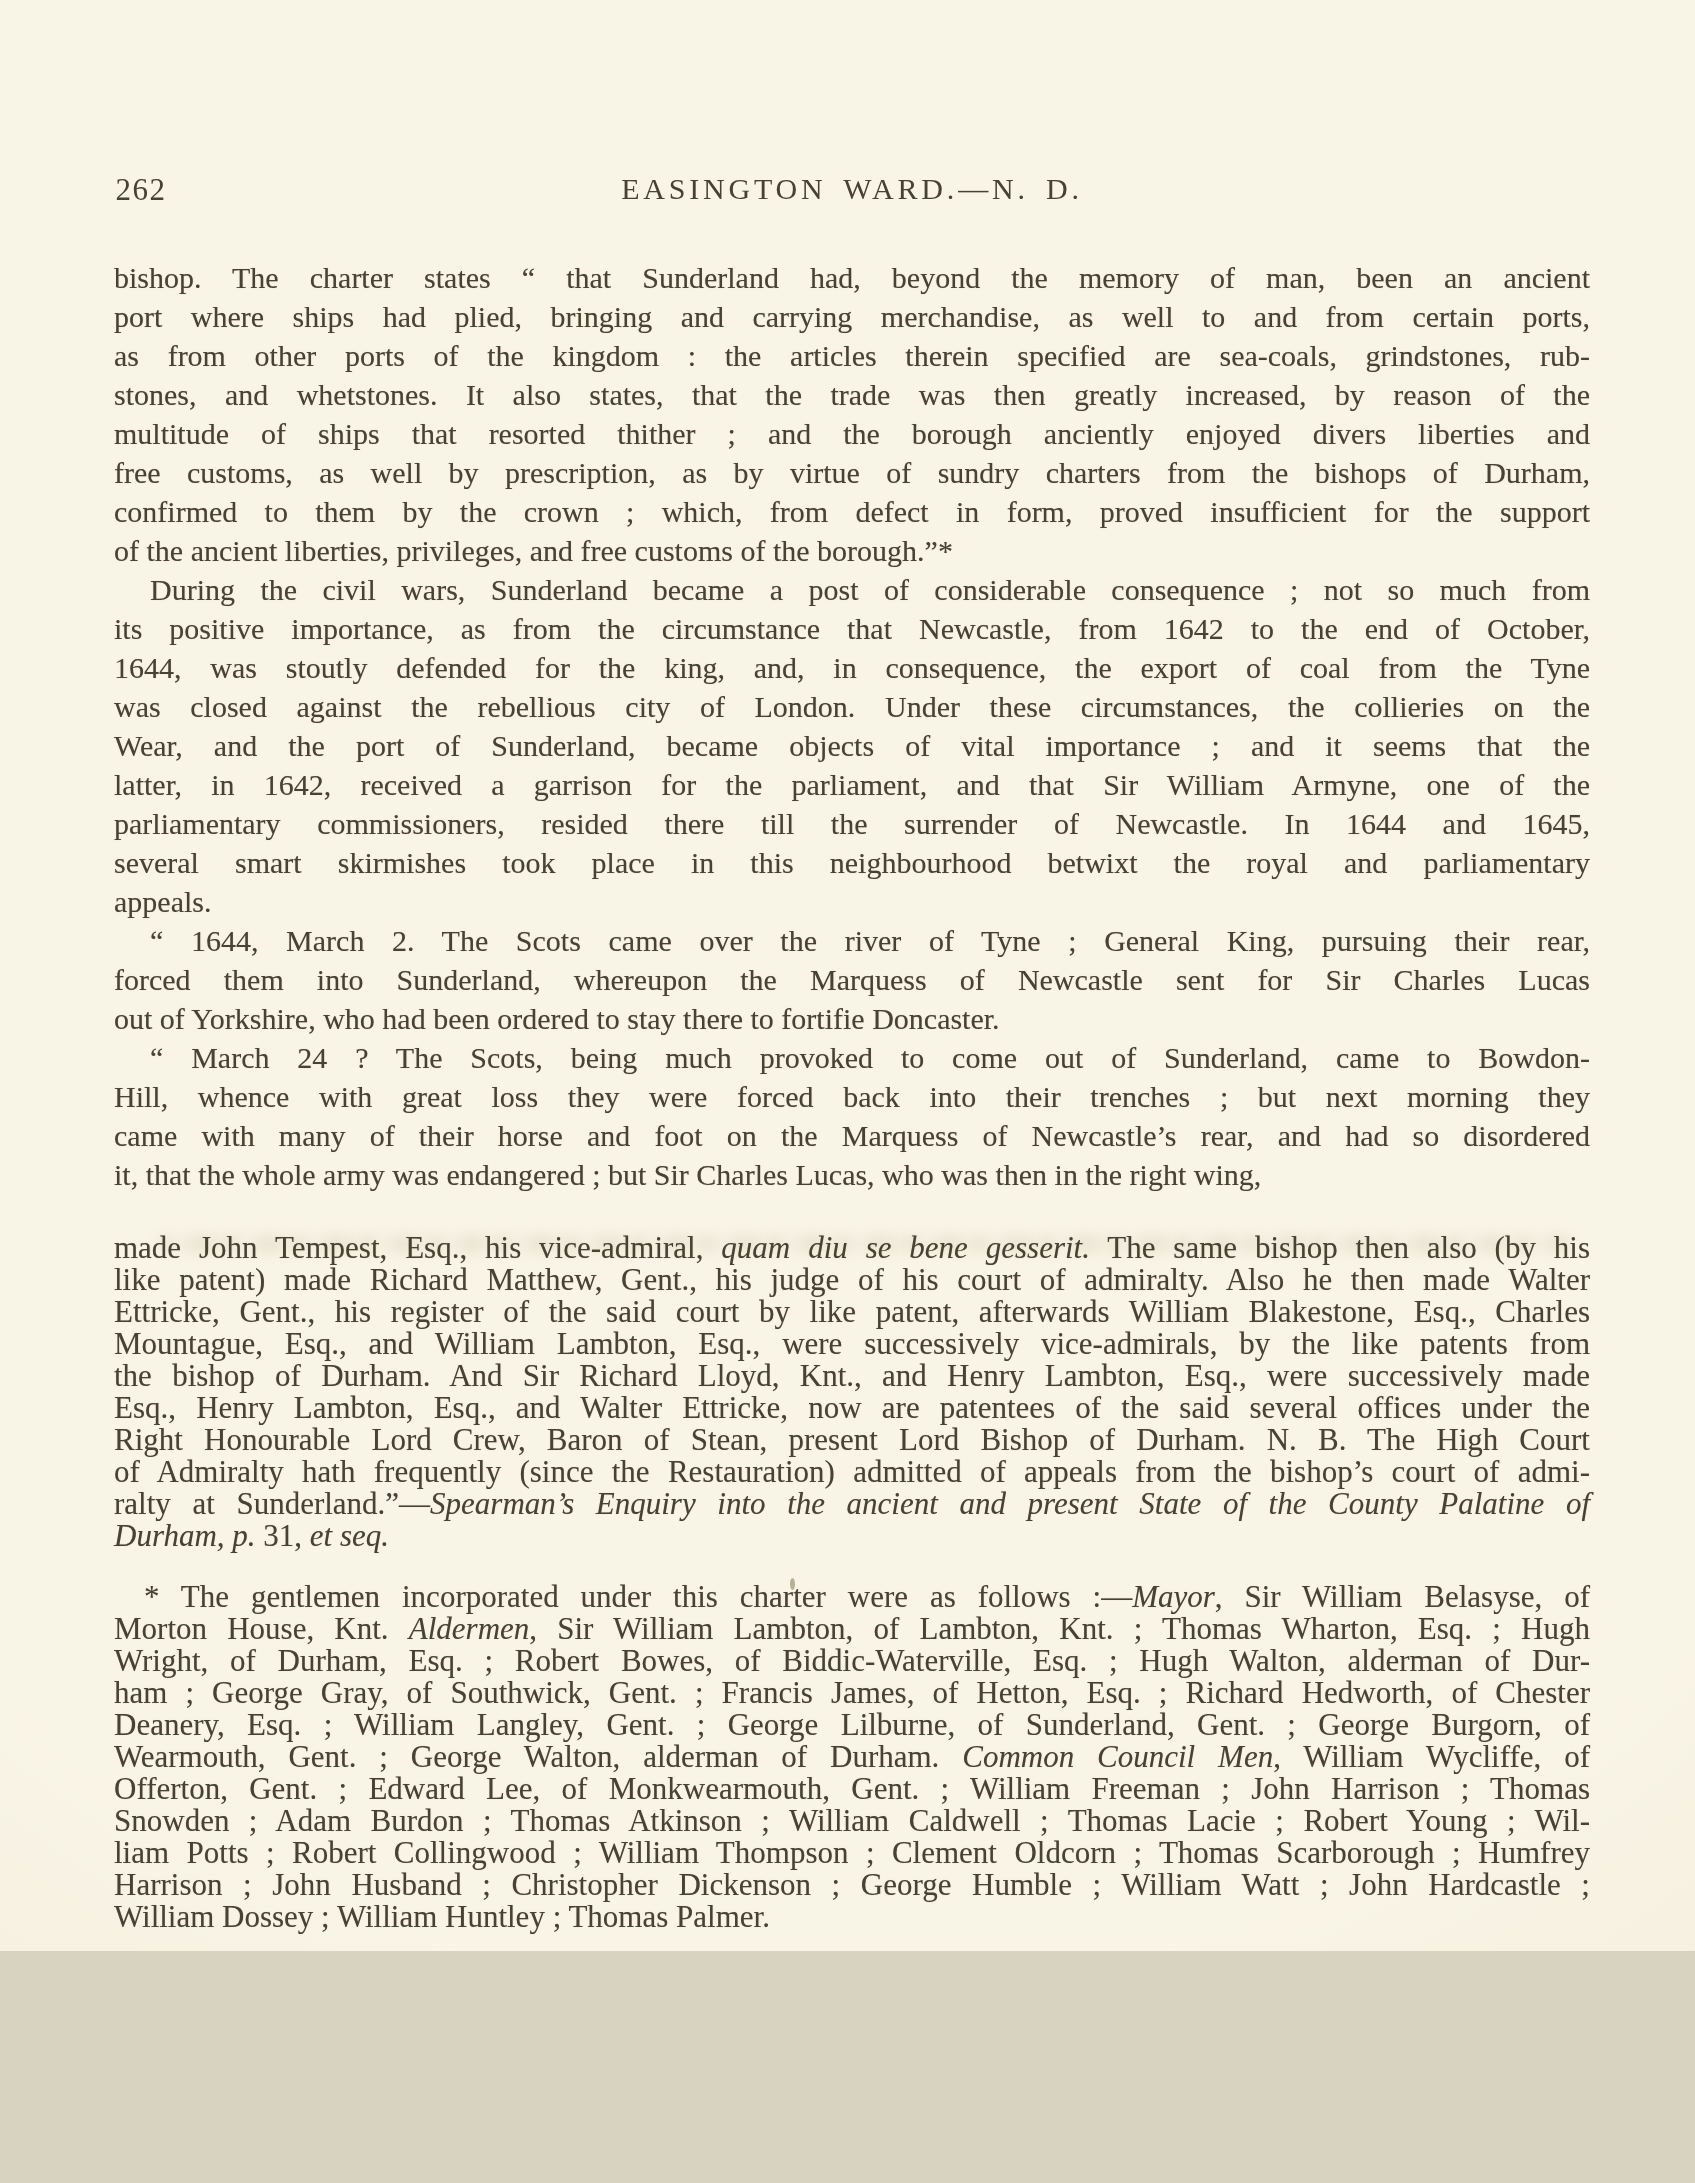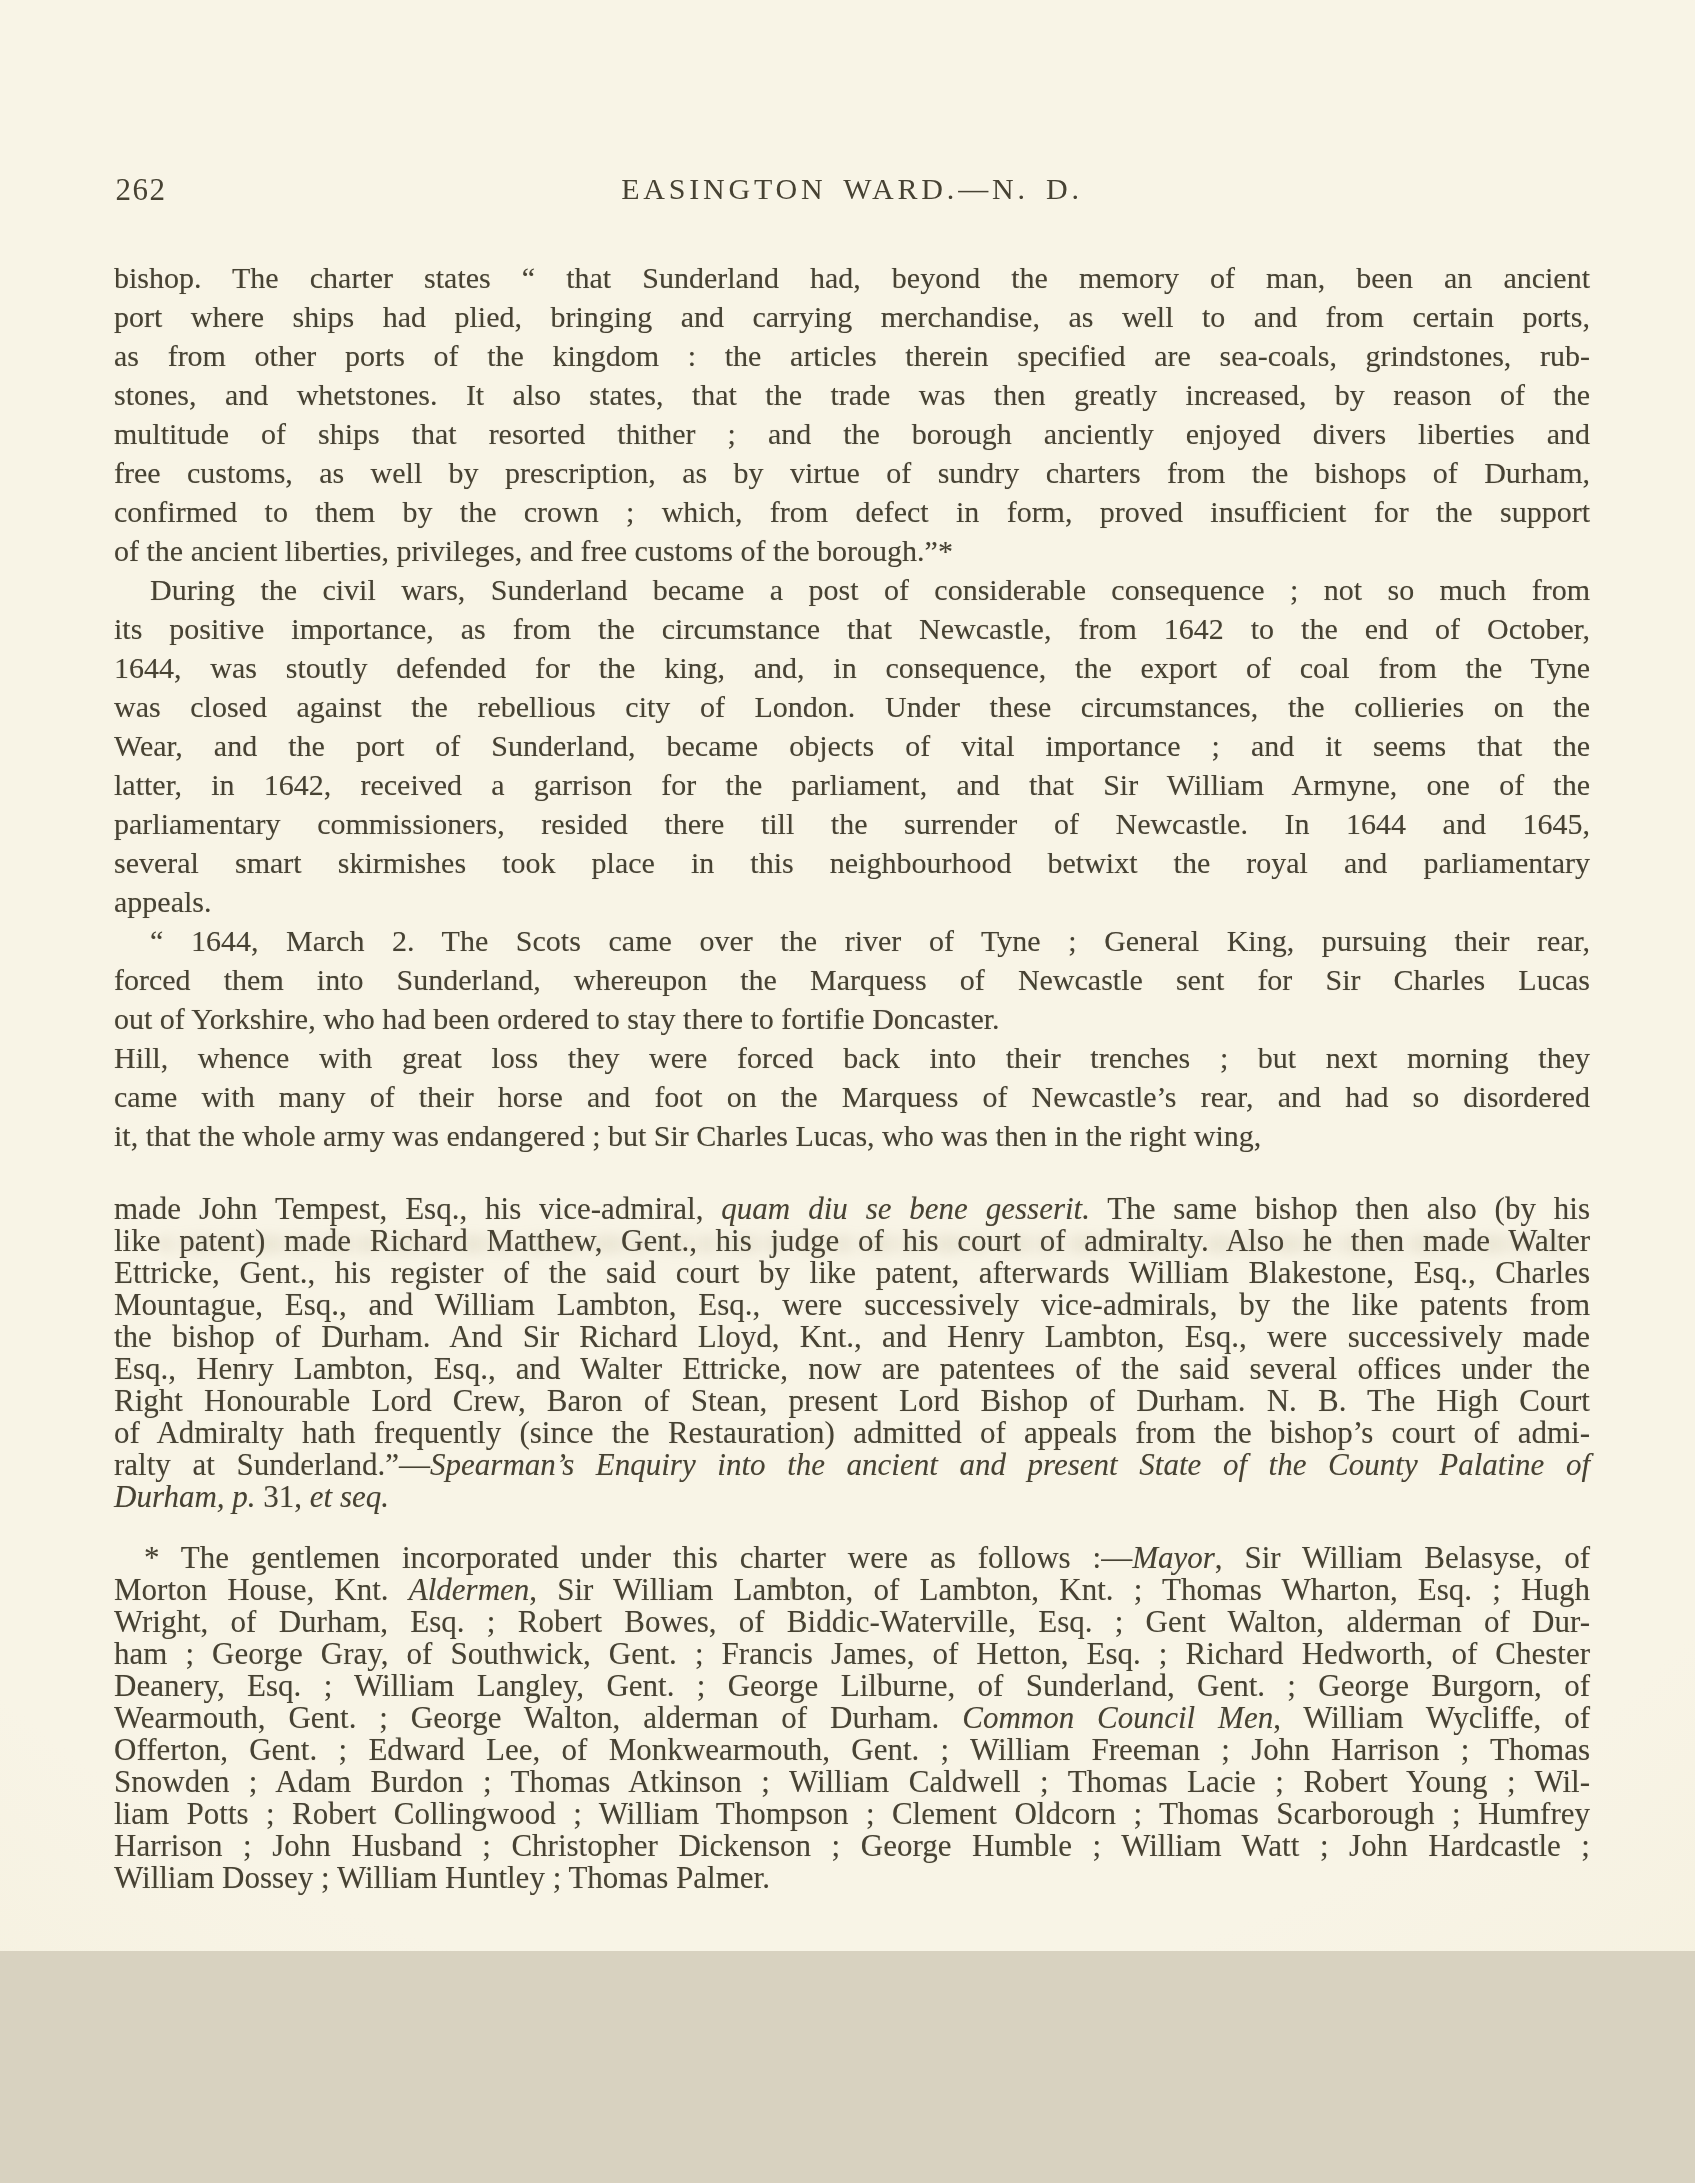--- a/index.html
+++ b/index.html
@@ -111,20 +111,21 @@
           <div class="line"><span>parliamentary commissioners, resided there till the surrender of Newcastle. In 1644 and 1645,</span></div>
           <div class="line"><span>several smart skirmishes took place in this neighbourhood betwixt the royal and parliamentary</span></div>
           <div class="line last"><span>appeals.</span></div>
         </div>
         <div class="para">
           <div class="line indent"><span>“ 1644, March 2. The Scots came over the river of Tyne ; General King, pursuing their rear,</span></div>
           <div class="line"><span>forced them into Sunderland, whereupon the Marquess of Newcastle sent for Sir Charles Lucas</span></div>
           <div class="line last"><span>out of Yorkshire, who had been ordered to stay there to fortifie Doncaster.</span></div>
         </div>
         <div class="para">
+          <div class="line indent"><span>“ March 24 ? The Scots, being much provoked to come out of Sunderland, came to Bowdon-</span></div>
           <div class="line"><span>Hill, whence with great loss they were forced back into their trenches ; but next morning they</span></div>
           <div class="line"><span>came with many of their horse and foot on the Marquess of Newcastle’s rear, and had so disordered</span></div>
           <div class="line last"><span>it, that the whole army was endangered ; but Sir Charles Lucas, who was then in the right wing,</span></div>
         </div>
       </div>
     <div id="footnote-section" class="footnotes">
         <div class="para">
           <div class="line"><span>made John Tempest, Esq., his vice-admiral, </span><em>quam diu se bene gesserit.</em><span> The same bishop then also (by his</span></div>
           <div class="line"><span>like patent) made Richard Matthew, Gent., his judge of his court of admiralty. Also he then made Walter</span></div>
           <div class="line"><span>Ettricke, Gent., his register of the said court by like patent, afterwards William Blakestone, Esq., Charles</span></div>
@@ -132,21 +133,21 @@
           <div class="line"><span>the bishop of Durham. And Sir Richard Lloyd, Knt., and Henry Lambton, Esq., were successively made</span></div>
           <div class="line"><span>Esq., Henry Lambton, Esq., and Walter Ettricke, now are patentees of the said several offices under the</span></div>
           <div class="line"><span>Right Honourable Lord Crew, Baron of Stean, present Lord Bishop of Durham. N. B. The High Court</span></div>
           <div class="line"><span>of Admiralty hath frequently (since the Restauration) admitted of appeals from the bishop’s court of admi-</span></div>
           <div class="line"><span>ralty at Sunderland.”—</span><em>Spearman’s Enquiry into the ancient and present State of the County Palatine of</em></div>
           <div class="line last"><em>Durham, p.</em><span> 31, </span><em>et seq.</em></div>
         </div>
         <div class="para">
           <div class="line indent"><span>* The gentlemen incorporated under this charter were as follows :—</span><em>Mayor</em><span>, Sir William Belasyse, of</span></div>
           <div class="line"><span>Morton House, Knt. </span><em>Aldermen</em><span>, Sir William Lambton, of Lambton, Knt. ; Thomas Wharton, Esq. ; Hugh</span></div>
-          <div class="line"><span>Wright, of Durham, Esq. ; Robert Bowes, of Biddic-Waterville, Esq. ; Gent Walton, alderman of Dur-</span></div>
+          <div class="line"><span>Wright, of Durham, Esq. ; Robert Bowes, of Biddic-Waterville, Esq. ; Hugh Walton, alderman of Dur-</span></div>
           <div class="line"><span>ham ; George Gray, of Southwick, Gent. ; Francis James, of Hetton, Esq. ; Richard Hedworth, of Chester</span></div>
           <div class="line"><span>Deanery, Esq. ; William Langley, Gent. ; George Lilburne, of Sunderland, Gent. ; George Burgorn, of</span></div>
           <div class="line"><span>Wearmouth, Gent. ; George Walton, alderman of Durham. </span><em>Common Council Men</em><span>, William Wycliffe, of</span></div>
           <div class="line"><span>Offerton, Gent. ; Edward Lee, of Monkwearmouth, Gent. ; William Freeman ; John Harrison ; Thomas</span></div>
           <div class="line"><span>Snowden ; Adam Burdon ; Thomas Atkinson ; William Caldwell ; Thomas Lacie ; Robert Young ; Wil-</span></div>
           <div class="line"><span>liam Potts ; Robert Collingwood ; William Thompson ; Clement Oldcorn ; Thomas Scarborough ; Humfrey</span></div>
           <div class="line"><span>Harrison ; John Husband ; Christopher Dickenson ; George Humble ; William Watt ; John Hardcastle ;</span></div>
           <div class="line last"><span>William Dossey ; William Huntley ; Thomas Palmer.</span></div>
         </div>
       </div>

